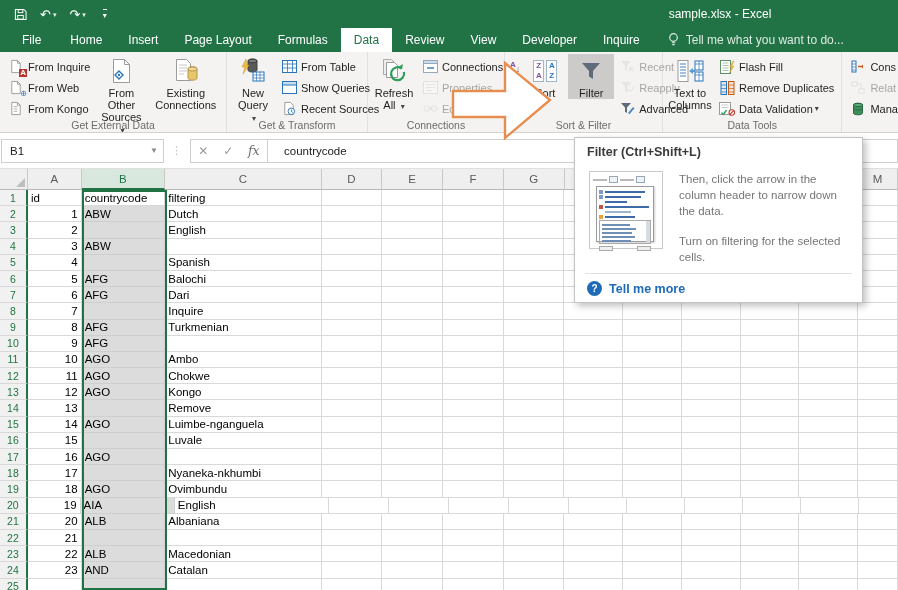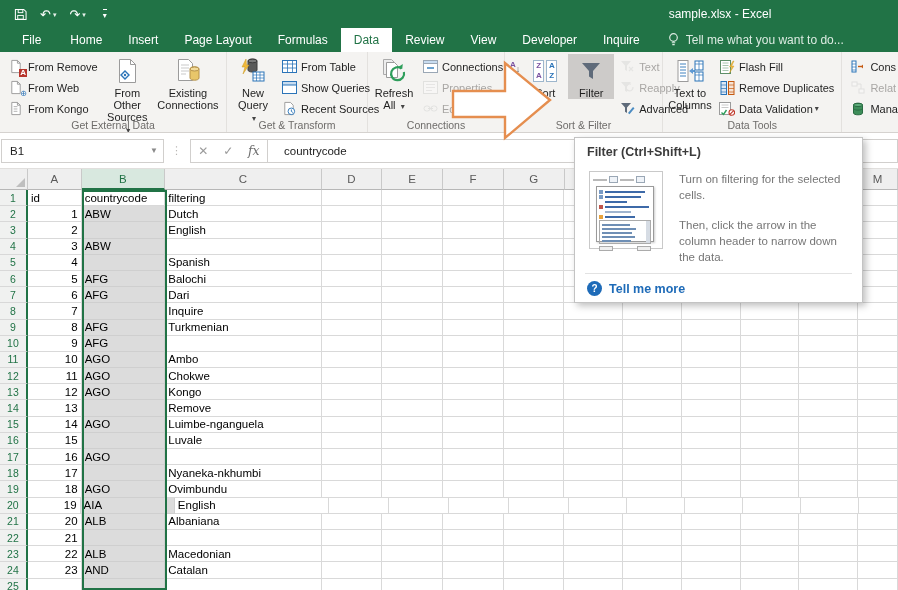--- a/index.html
+++ b/index.html
@@ -169,21 +169,21 @@
     <div class="rgroup" style="width:227px">
       <div class="smallcol">
         <div class="smallbtn">
           <span class="sicon">
             <svg width="14" height="15" viewBox="0 0 14 16">
                 <path d="M2.5 1.5h6l3 3v10h-9z" fill="#fff" stroke="#9B9B9B"></path>
                 <path d="M8.5 1.5v3h3" fill="none" stroke="#9B9B9B"></path>
               </svg>
             <span class="badge" style="background:#B7352C;color:#fff;padding:0 1px;font-weight:bold;">A</span>
           </span>
-            <span>From Remove</span>
+            <span>From Inquire</span>
         </div>
         <div class="smallbtn">
           <span class="sicon">
             <svg width="14" height="15" viewBox="0 0 14 16">
                 <path d="M2.5 1.5h6l3 3v10h-9z" fill="#fff" stroke="#9B9B9B"></path>
                 <path d="M8.5 1.5v3h3" fill="none" stroke="#9B9B9B"></path>
               </svg>
             <span class="badge" style="color:#2B74B8;">⊕</span>
           </span>
             <span>From Web</span>
@@ -339,21 +339,21 @@
         <div class="blabel"><span>Filter</span></div>
       </div>
       <div class="smallcol">
         <div class="smallbtn disabled">
           <span class="sicon">
             <svg width="14" height="13" viewBox="0 0 14 13">
                 <path d="M1 1h10l-4 4.5V11l-2-1.3V5.5z" fill="#B9B9B9"></path>
                 <path d="M9 7l4 4M13 7l-4 4" stroke="#B9B9B9" stroke-width="1.2"></path>
               </svg>
           </span>
-            <span>Text</span>
+            <span>Recent</span>
         </div>
         <div class="smallbtn disabled">
           <span class="sicon">
             <svg width="14" height="13" viewBox="0 0 14 13">
                 <path d="M1 1h10l-4 4.5V11l-2-1.3V5.5z" fill="#B9B9B9"></path>
                 <path d="M13 6a3.5 3.5 0 1 1-2-2.8" fill="none" stroke="#B9B9B9" stroke-width="1.2"></path>
               </svg>
           </span>
             <span>Reapply</span>
         </div>
@@ -944,22 +944,22 @@
             <div class="mline" style="width:29px"></div>
             <div class="mscroll"></div>
           </div>
           <div class="mfoot">
               <span class="mok"></span>
               <span class="mok"></span>
             </div>
         </div>
       </div>
       <div class="tt-text">
+        <p>Then, click the arrow in the column header to narrow down the data.</p>
         <p>Turn on filtering for the selected cells.</p>
-        <p>Then, click the arrow in the column header to narrow down the data.</p>
       </div>
     </div>
     <div class="tt-divider"></div>
     <div class="tt-foot">
       <span class="qmark">?</span>
       <span>Tell me more</span>
     </div>
   </div>
 
 </div>

